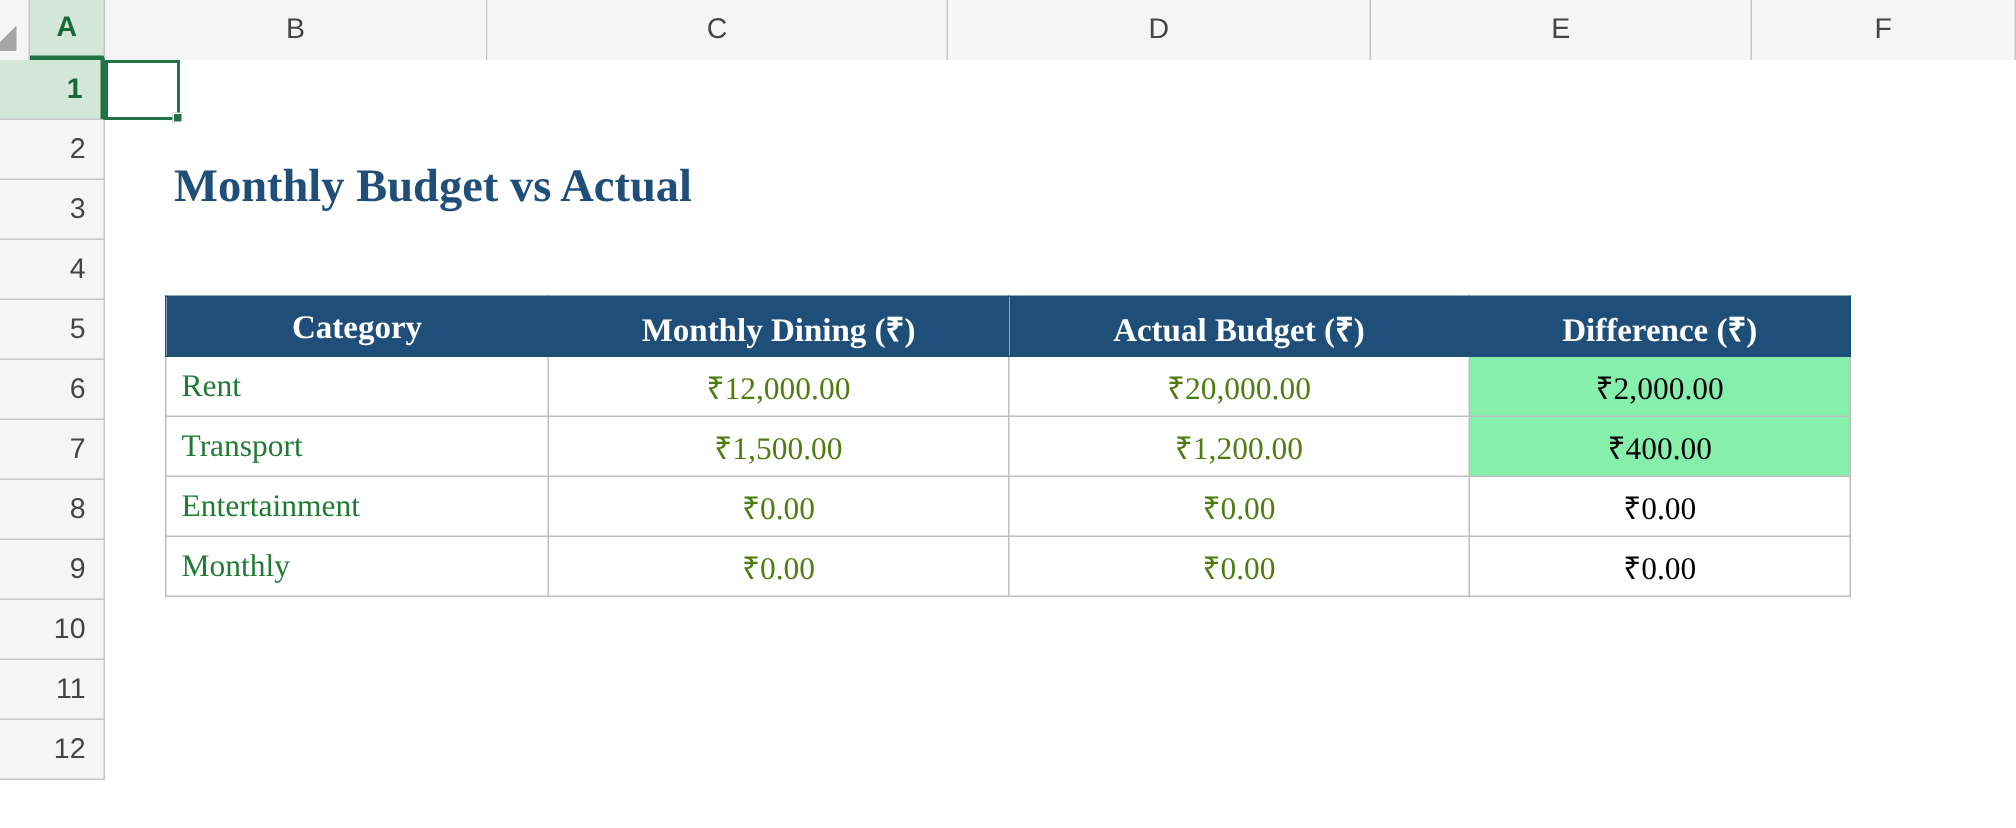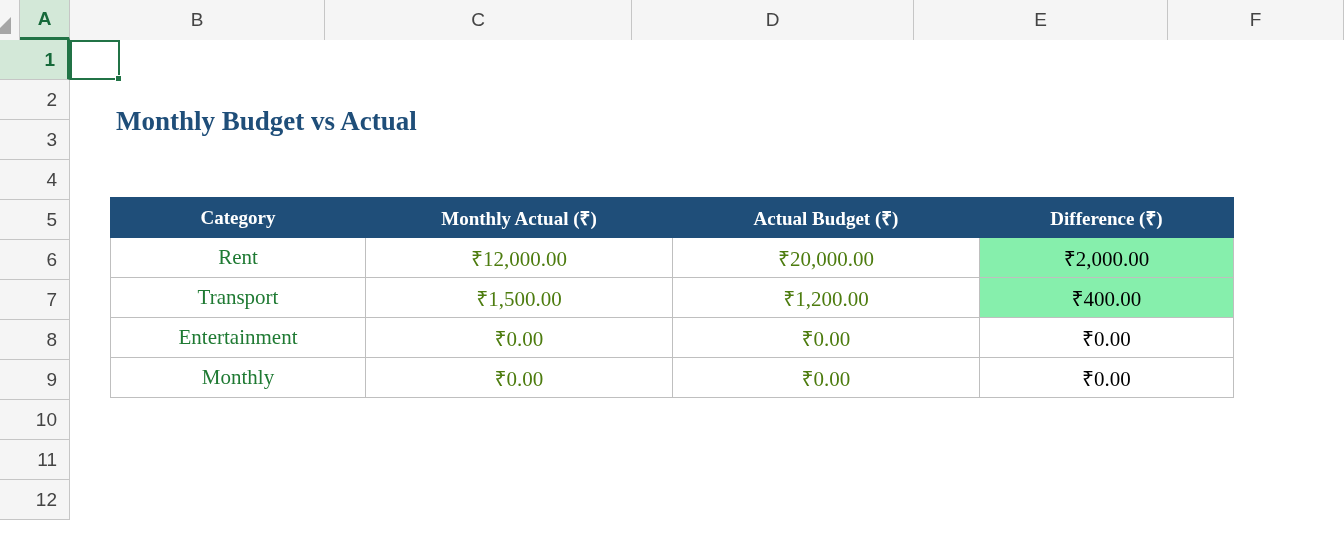--- a/index.html
+++ b/index.html
@@ -110,51 +110,50 @@
     background: #217346;
     border: 1px solid #ffffff;
   }
 
   
   .title {
     position: absolute;
     left: 46px;
     top: 66px;
     font-family: "Liberation Serif", serif;
-    font-size: 27px;
+    font-size: 31px;
     font-weight: bold;
     color: #1f4e79;
     white-space: nowrap;
   }
 
   
   .budget-table {
     position: absolute;
     left: 40px;
     top: 157px;
     border-collapse: collapse;
     table-layout: fixed;
   }
   .budget-table th, .budget-table td {
     height: 40px;
     padding: 0 10px;
     font-size: 21px;
     border: 1px solid #bfbfbf;
     white-space: nowrap;
     overflow: hidden;
-    text-align: center;
   }
   .budget-table th {
     background: #1f4e79;
     color: #ffffff;
     font-family: "Liberation Serif", serif;
     font-weight: bold;
     text-align: center;
     border: 1px solid #1f4e79;
-    font-size: 19px;
+    font-size: 22px;
   }
   .col-cat { width: 255px; }
   .col-num { width: 307px; }
   .col-diff { width: 254px; }
 
   .cell-cat {
     font-family: "Liberation Serif", serif;
     color: #1f7a33;
     text-align: left;
     background: #ffffff;
@@ -218,21 +217,21 @@
     <table class="budget-table">
       <colgroup>
         <col class="col-cat">
           <col class="col-num">
           <col class="col-num">
           <col class="col-diff">
       </colgroup>
       <thead>
         <tr>
           <th>Category</th>
-          <th>Monthly Actual (₹)</th>
+          <th>Monthly Dining (₹)</th>
           <th>Actual Budget (₹)</th>
           <th>Difference (₹)</th>
         </tr>
       </thead>
       <tbody>
         <tr>
           <td class="cell-cat">Rent</td>
           <td class="cell-num">₹12,000.00</td>
           <td class="cell-num">₹20,000.00</td>
           <td class="cell-diff highlight">₹2,000.00</td>

